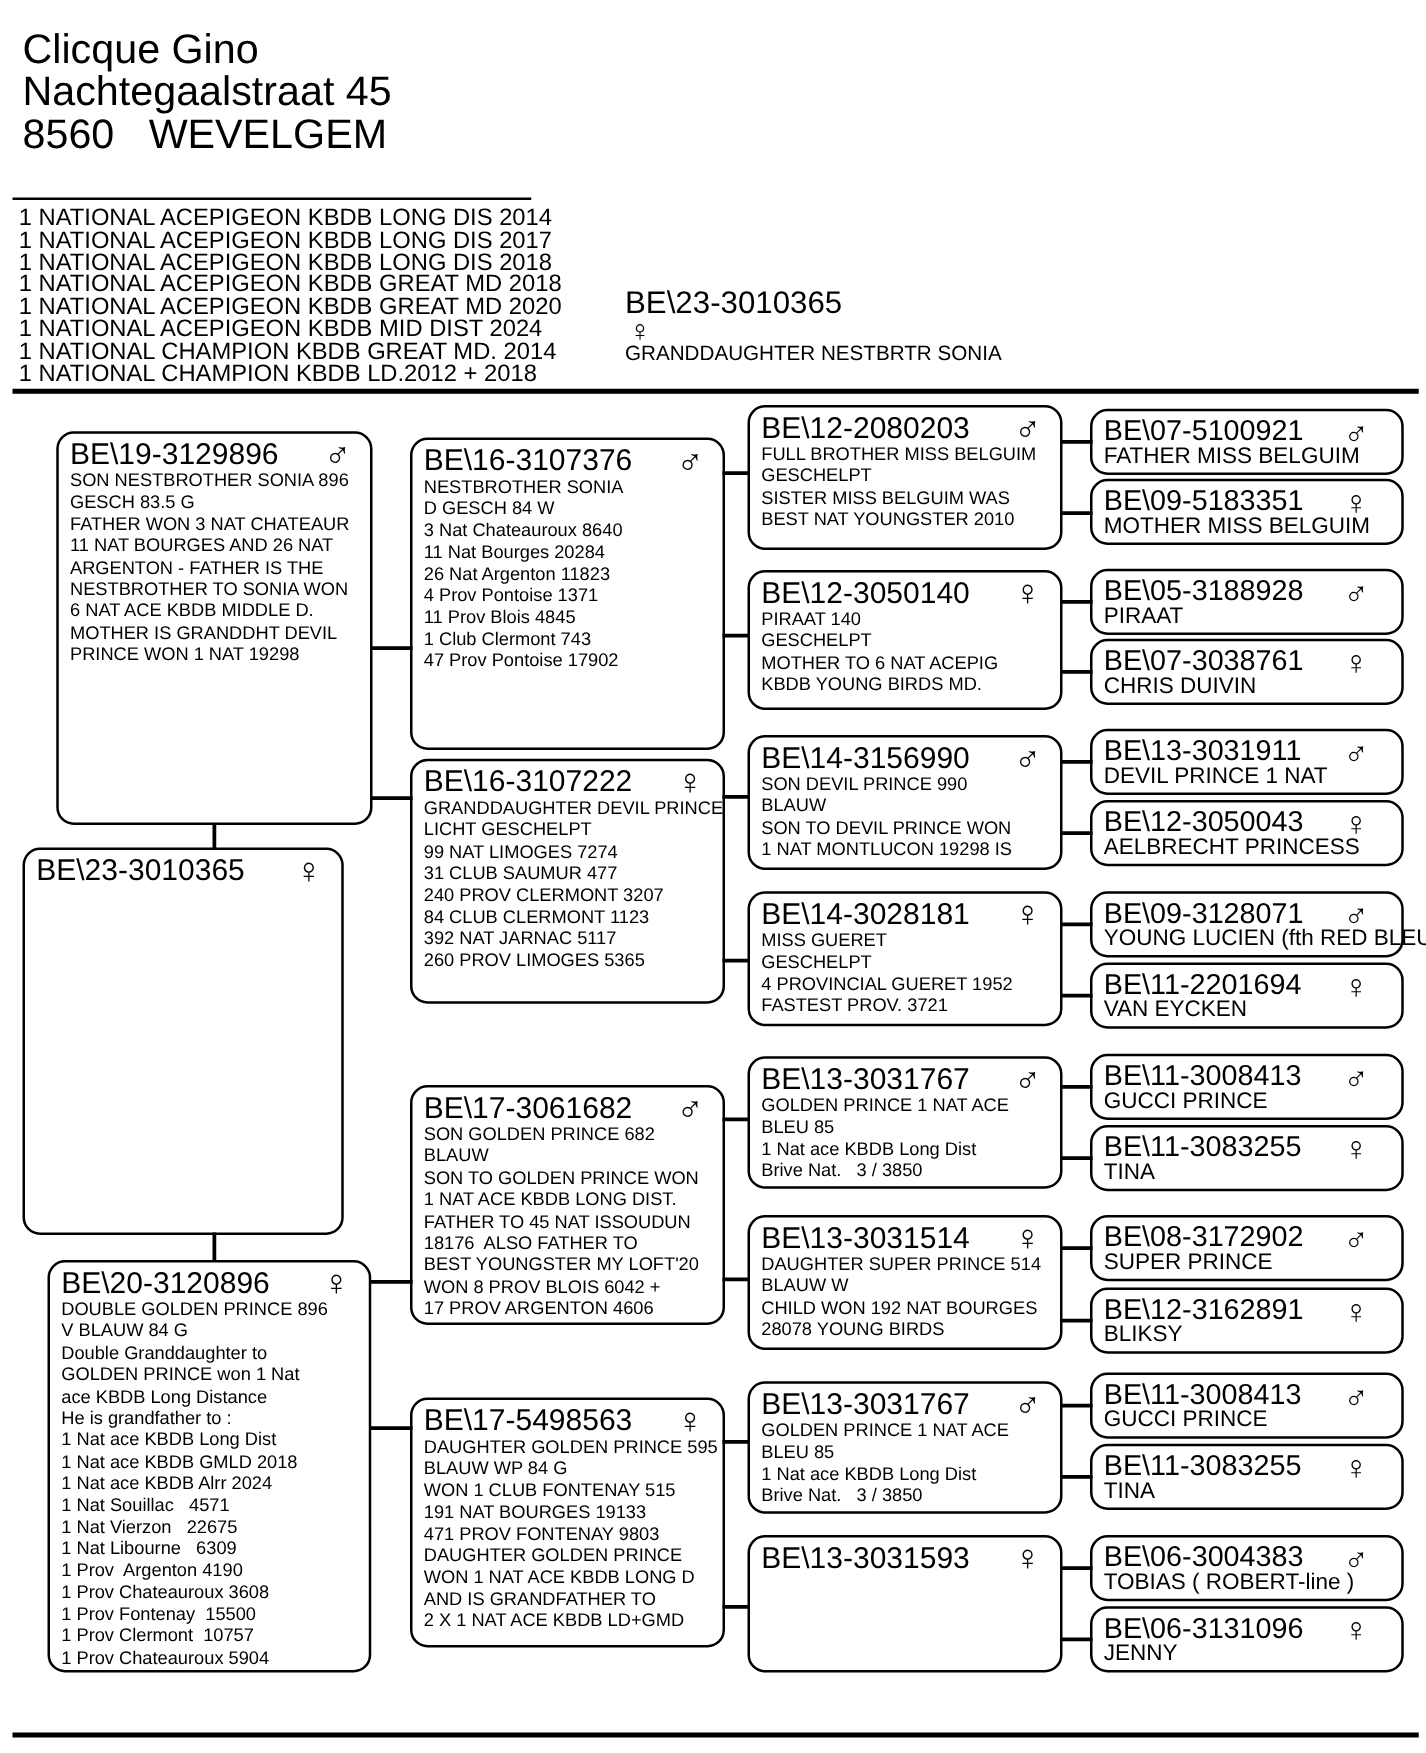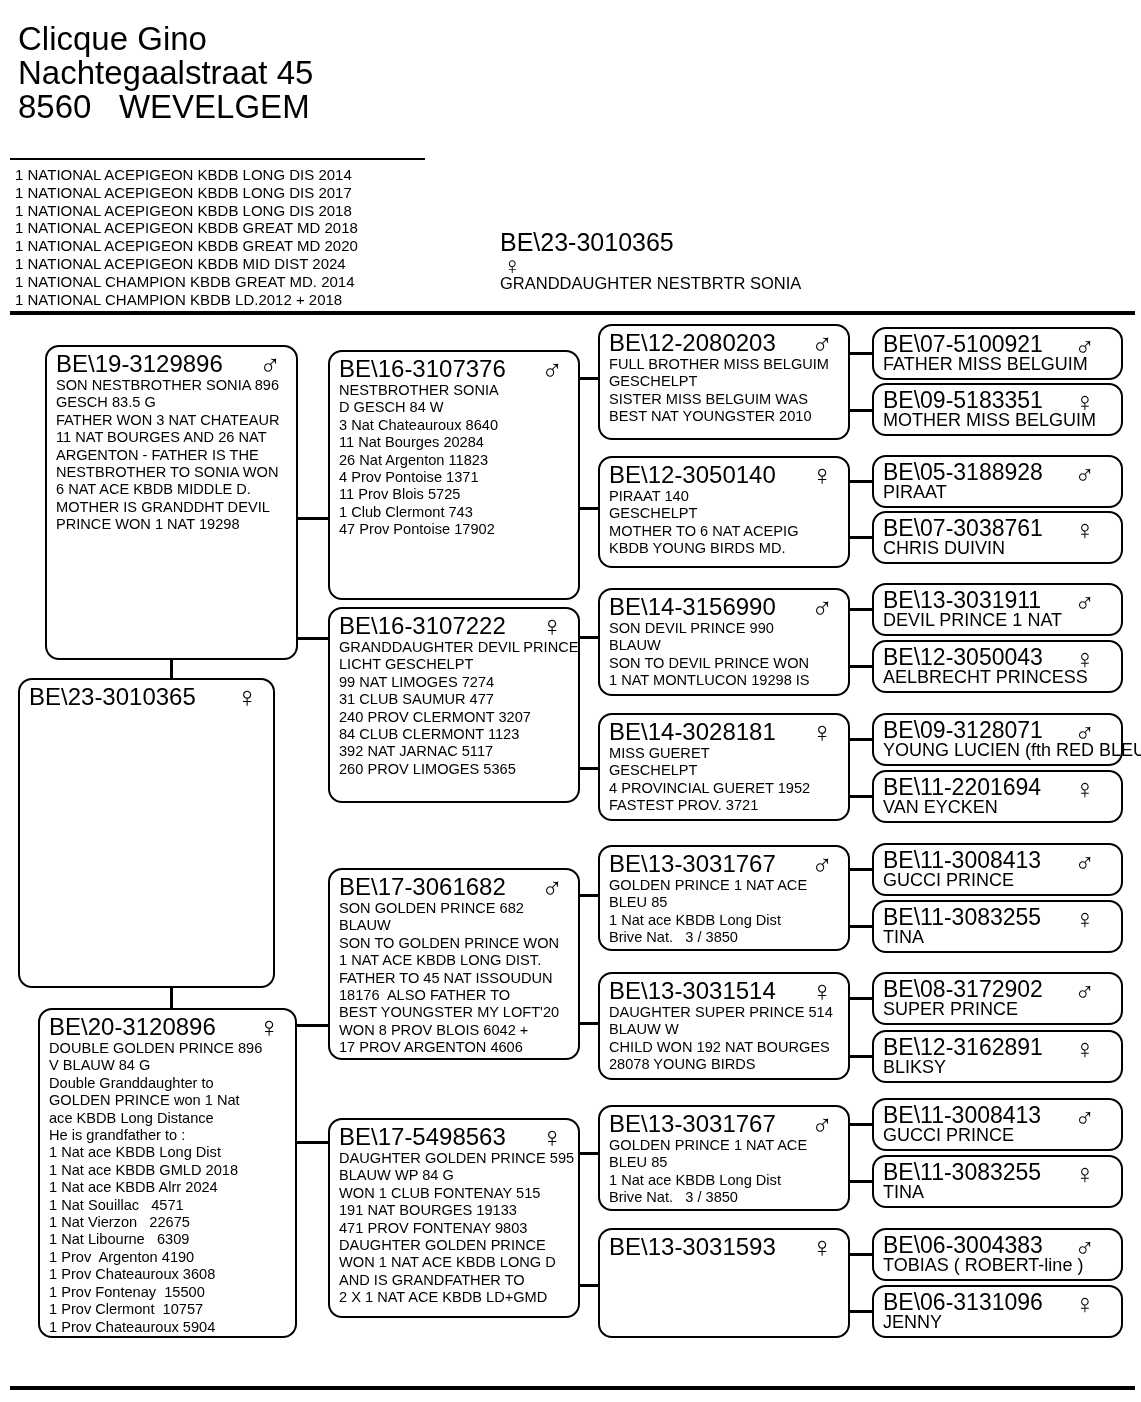--- a/index.html
+++ b/index.html
@@ -1,19 +1,19 @@
 <!DOCTYPE html>
 <html><head>
 <meta charset="utf-8">
 <style>
   html,body{margin:0;padding:0;background:#fff;}
   .page{position:relative;width:1141px;height:1402px;background:#ffffff;
         font-family:"Liberation Sans", sans-serif;color:#000;overflow:hidden;}
   .hdr{position:absolute;left:18px;top:22px;font-size:33px;line-height:34px;white-space:pre;}
-  .ach{position:absolute;left:15px;top:166px;font-size:15px;line-height:17.8px;white-space:pre;}
+  .ach{position:absolute;left:15px;top:166px;font-size:19px;line-height:17.8px;white-space:pre;}
   .rule{position:absolute;background:#000;}
   .title-ring{position:absolute;left:500px;top:228px;font-size:25px;white-space:pre;}
   .title-sex{position:absolute;left:503px;top:254px;font-size:24px;font-weight:700;line-height:24px;}
   .title-sub{position:absolute;left:500px;top:274px;font-size:16.5px;white-space:pre;}
   .pbox{position:absolute;background:#fff;border:2.5px solid #000;border-radius:14px;
         padding:3px 6px 0 9px;box-sizing:border-box;}
   .ring{font-size:24px;line-height:27px;white-space:pre;}
   .sex{position:absolute;top:3px;right:15px;font-size:29px;line-height:29px;font-weight:700;}
   .body{font-size:14.6px;line-height:17.4px;white-space:pre;}
   .small .ring{font-size:23px;line-height:25px;}
@@ -86,21 +86,21 @@
 
   <div class="pbox" style="left:328px;top:350px;width:252px;height:250px">
     <span class="sex">♂</span>
     <div class="ring">BE\16-3107376</div>
     <div class="body">NESTBROTHER SONIA
 D GESCH 84 W
 3 Nat Chateauroux 8640
 11 Nat Bourges 20284
 26 Nat Argenton 11823
 4 Prov Pontoise 1371
-11 Prov Blois 5725
+11 Prov Blois 4845
 1 Club Clermont 743
 47 Prov Pontoise 17902</div>
   </div>
   <div class="pbox" style="left:328px;top:607px;width:252px;height:196px">
     <span class="sex">♀</span>
     <div class="ring">BE\16-3107222</div>
     <div class="body">GRANDDAUGHTER DEVIL PRINCE
 LICHT GESCHELPT
 99 NAT LIMOGES 7274
 31 CLUB SAUMUR 477

